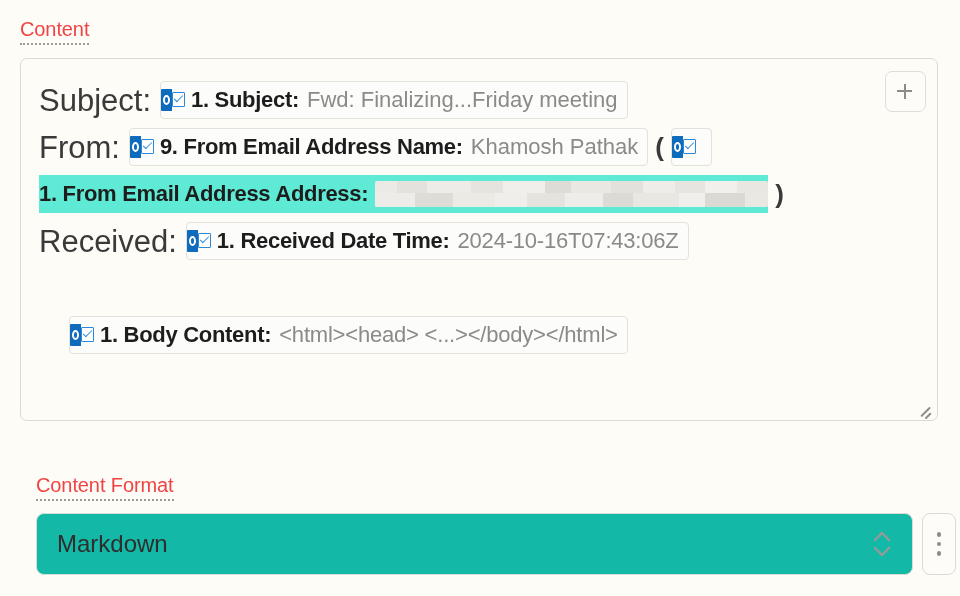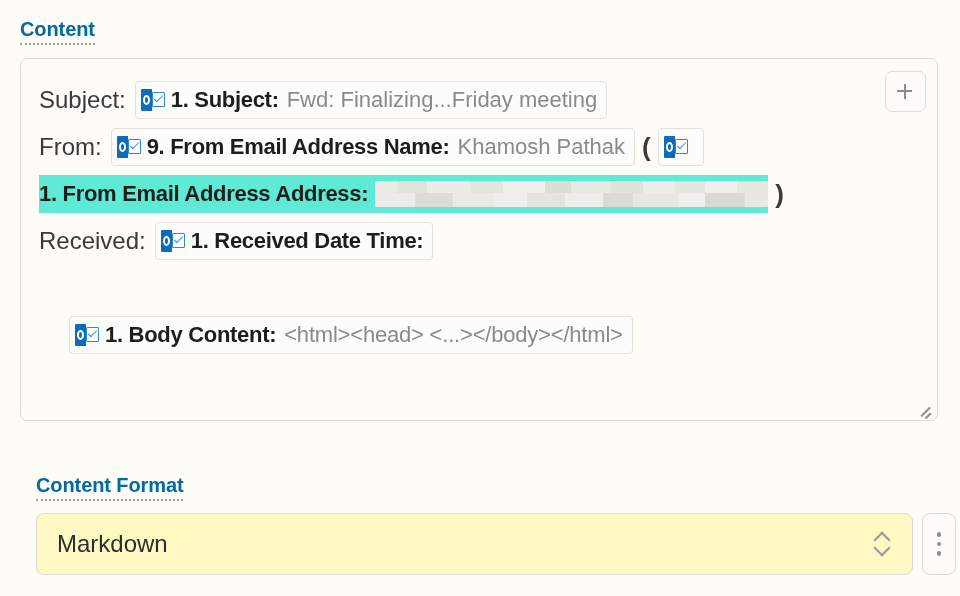--- a/index.html
+++ b/index.html
@@ -13,22 +13,22 @@
     font-family: "Liberation Sans", sans-serif;
     color: #2c2c2c;
     overflow: hidden;
     position: relative;
     -webkit-font-smoothing: antialiased;
   }
 
   
   .field-label {
     font-size: 20px;
-    font-weight: bold;
-    color: #0369a1;
+    font-weight: normal;
+    color: #ef4444;
     letter-spacing: -0.1px;
     display: inline-block;
     border-bottom: 2px dotted #9a9a94;
     padding-bottom: 3px;
     line-height: 1.1;
   }
 
   #content-section {
     position: absolute;
     left: 20px;
@@ -58,21 +58,21 @@
   .trow {
     display: flex;
     align-items: center;
     flex-wrap: nowrap;
     white-space: nowrap;
     margin-bottom: 9px;
     height: 38px;
   }
 
   .plain {
-    font-size: 24px;
+    font-size: 31px;
     color: #3a3a3a;
     line-height: 1;
     white-space: nowrap;
   }
   .plain.paren {
     font-weight: bold;
     font-size: 26px;
     padding: 0 7px;
   }
   .gap {
@@ -81,21 +81,21 @@
     flex: 0 0 auto;
   }
 
   
   .pill {
     display: inline-flex;
     align-items: center;
     background: #fcfcfa;
     border: 1px solid #e3e1da;
     border-radius: 4px;
-    padding: 5px 9px 5px 5px;
+    padding: 5px 9px 5px 0;
     height: 38px;
     box-sizing: border-box;
     max-width: none;
     flex: 0 0 auto;
   }
   .pill-key {
     font-size: 22px;
     font-weight: bold;
     color: #1d1d1d;
     letter-spacing: -0.3px;
@@ -269,21 +269,21 @@
   .select-row {
     display: flex;
     align-items: center;
     margin-top: 12px;
   }
   .select-box {
     position: relative;
     width: 880px;
     height: 62px;
     box-sizing: border-box;
-    background: #fef9c3;
+    background: #14b8a6;
     border: 1px solid #dcdad2;
     border-radius: 8px;
     display: flex;
     align-items: center;
     cursor: pointer;
   }
   .select-value {
     font-size: 24px;
     color: #2e2e2e;
     padding-left: 20px;
@@ -402,20 +402,21 @@
         <span class="plain">Received:</span>
         <span class="gap"></span>
         <span class="pill">
           <span class="ol-icon">
             <span class="ol-left"></span>
               <span class="ol-o"></span>
             <span class="ol-right"></span>
               <span class="ol-check"></span>
           </span>
           <span class="pill-key">1. Received Date Time:</span>
+          <span class="pill-val mono">2024-10-16T07:43:06Z</span>
         </span>
       </div>
 
       <div class="body-row">
         <span class="pill">
           <span class="ol-icon">
             <span class="ol-left"></span>
               <span class="ol-o"></span>
             <span class="ol-right"></span>
               <span class="ol-check"></span>

